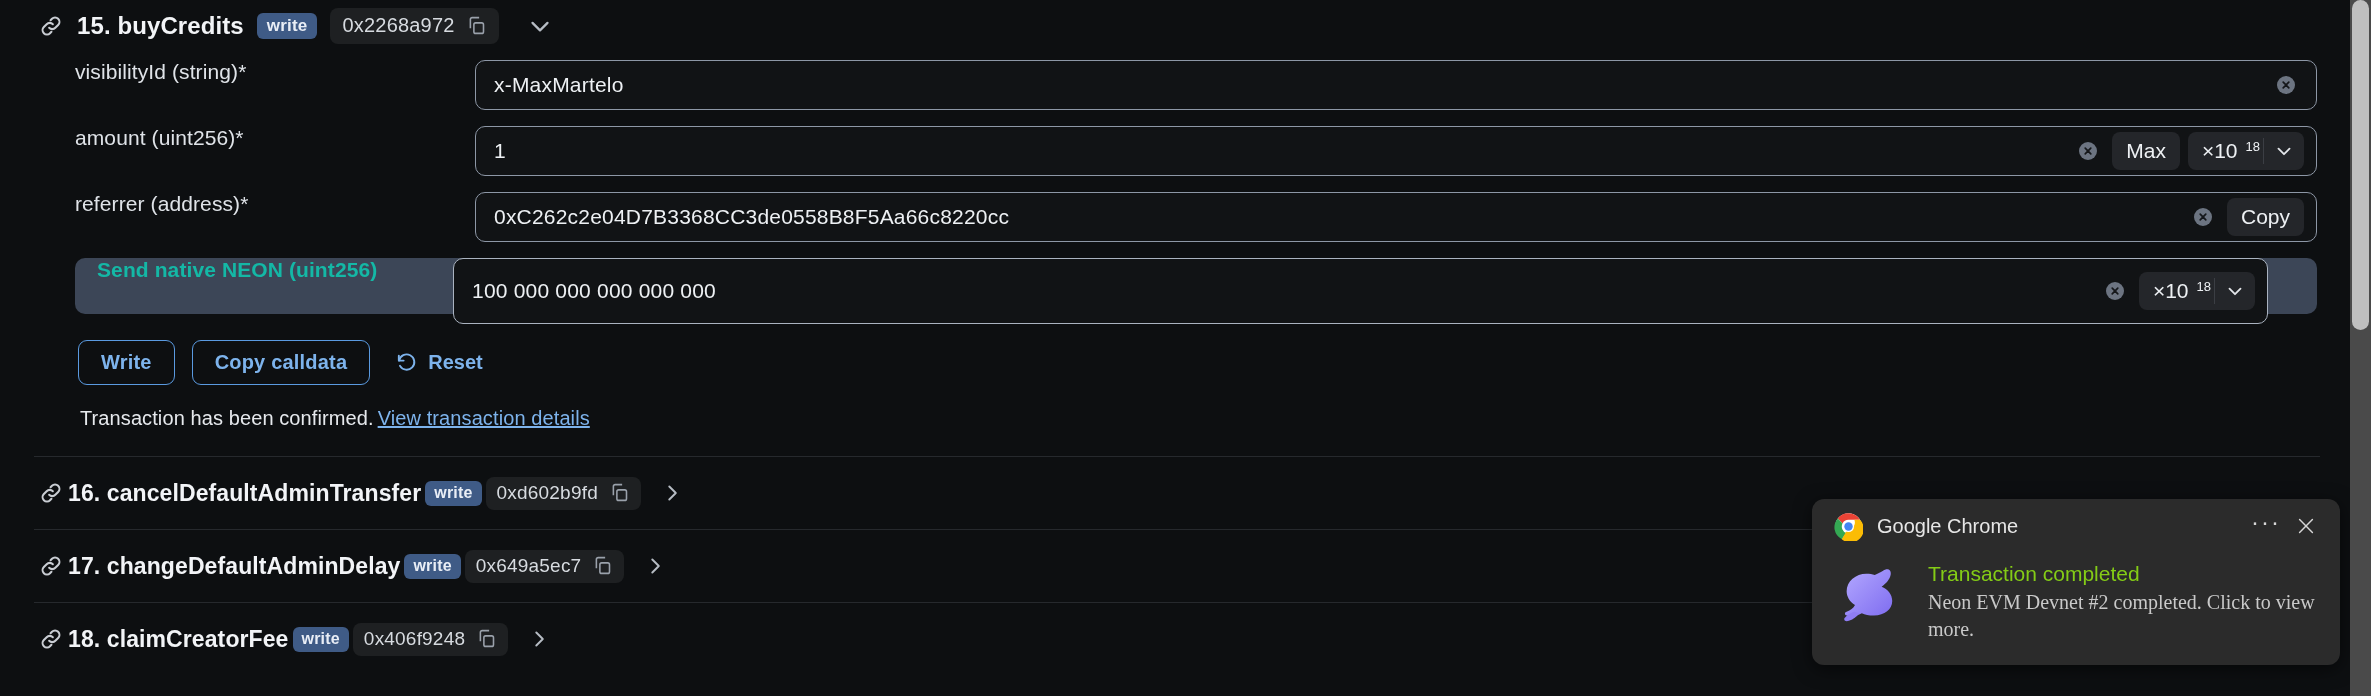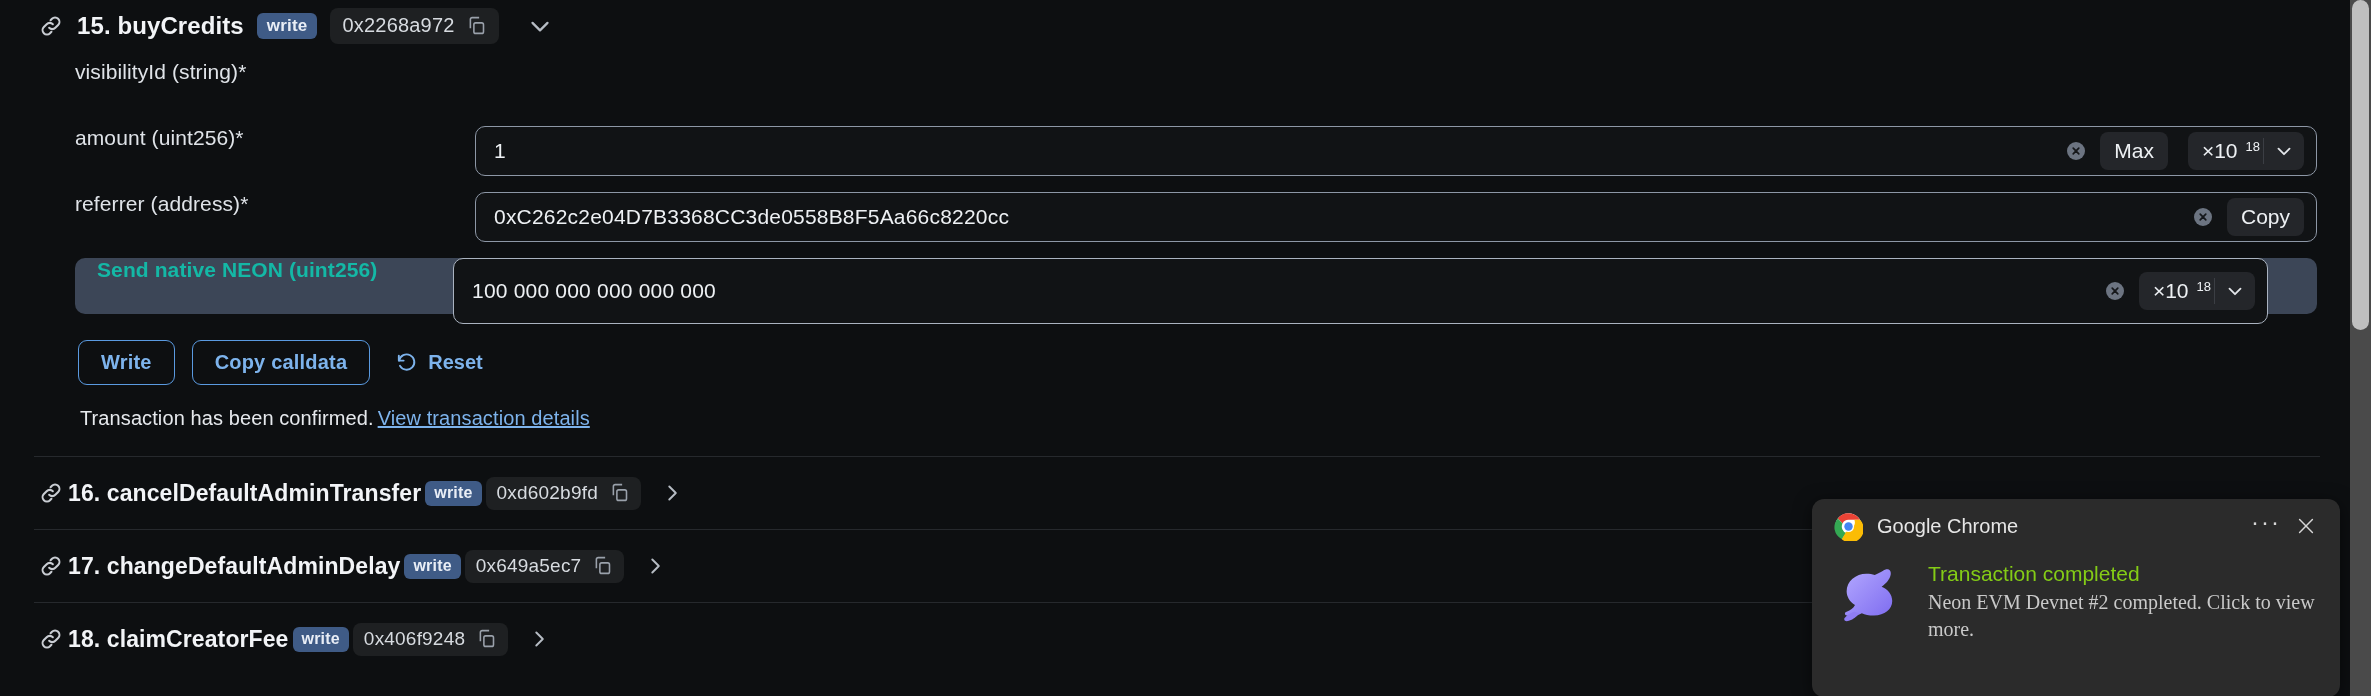--- a/index.html
+++ b/index.html
@@ -83,21 +83,21 @@
     flex: 1; font-size: 21px; color: #eef1f4; white-space: nowrap;
     overflow: hidden; text-overflow: ellipsis; letter-spacing: .2px;
   }
 
   .clear-icon {
     width: 24px; height: 24px; flex: none; margin: 0 6px; color: #0f1113;
   }
   .clear-icon svg { display: block; width: 24px; height: 24px; }
 
   .adorn {
-    display: flex; align-items: center; flex: none; margin-left: 6px; gap: 12px;
+    display: flex; align-items: center; flex: none; margin-left: 6px; gap: 0;
   }
   .pill {
     background: #24262a; border-radius: 8px; height: 38px;
     display: inline-flex; align-items: center; padding: 0 14px;
     font-size: 21px; color: #eef1f4; font-weight: 400; white-space: nowrap;
   }
   .pill + .pill { margin-left: 8px; }
   .pill.exp { padding: 0; }
   .pill.exp .exp-txt {
     padding: 0 11px 0 14px; display: inline-flex; align-items: baseline;
@@ -145,21 +145,21 @@
     letter-spacing: .1px;
   }
   .fn-row .badge-write { font-size: 16px; padding: 4px 9px 5px; }
   .fn-row .selector-chip { padding: 5px 11px 6px; }
   .fn-row .selector-chip .sel-text { font-size: 19px; }
   .fn-row .chev-right { width: 26px; height: 26px; color: #b6bcc4; margin-left: 14px; }
   .fn-row .chev-right svg { display: block; width: 26px; height: 26px; }
 
   
   .toast {
-    position: absolute; left: 1812px; top: 499px; width: 528px; height: 198px;
+    position: absolute; left: 1812px; top: 499px; width: 528px; height: 166px;
     background: #2b2b2b; border-radius: 12px;
     box-shadow: 0 4px 18px rgba(0,0,0,.55);
     overflow: hidden;
   }
   .toast-head {
     display: flex; align-items: center; height: 54px; padding: 0 14px 0 22px;
   }
   .chrome-logo { width: 29px; height: 29px; flex: none; }
   .chrome-logo svg { display: block; width: 29px; height: 29px; }
   .toast-app {
@@ -208,20 +208,29 @@
       <svg viewBox="0 0 24 24" fill="none" stroke="currentColor" stroke-width="1.8" stroke-linecap="round" stroke-linejoin="round">
         <path d="M6 9.5l6 6 6-6"></path>
       </svg>
     </span>
   </div>
 
   <div class="params">
 
     <div class="prow">
       <div class="plabel">visibilityId (string)*</div>
+      <div class="field">
+        <span class="fval">x-MaxMartelo</span>
+        <span class="clear-icon">
+          <svg viewBox="0 0 24 24">
+              <circle cx="12" cy="12" r="9" fill="#6c7481"></circle>
+              <path d="M9.2 9.2l5.6 5.6M14.8 9.2l-5.6 5.6" stroke="#15171a" stroke-width="1.7" stroke-linecap="round"></path>
+            </svg>
+        </span>
+      </div>
     </div>
 
     <div class="prow">
       <div class="plabel">amount (uint256)*</div>
       <div class="field">
         <span class="fval">1</span>
         <span class="clear-icon">
           <svg viewBox="0 0 24 24">
               <circle cx="12" cy="12" r="9" fill="#6c7481"></circle>
               <path d="M9.2 9.2l5.6 5.6M14.8 9.2l-5.6 5.6" stroke="#15171a" stroke-width="1.7" stroke-linecap="round"></path>

